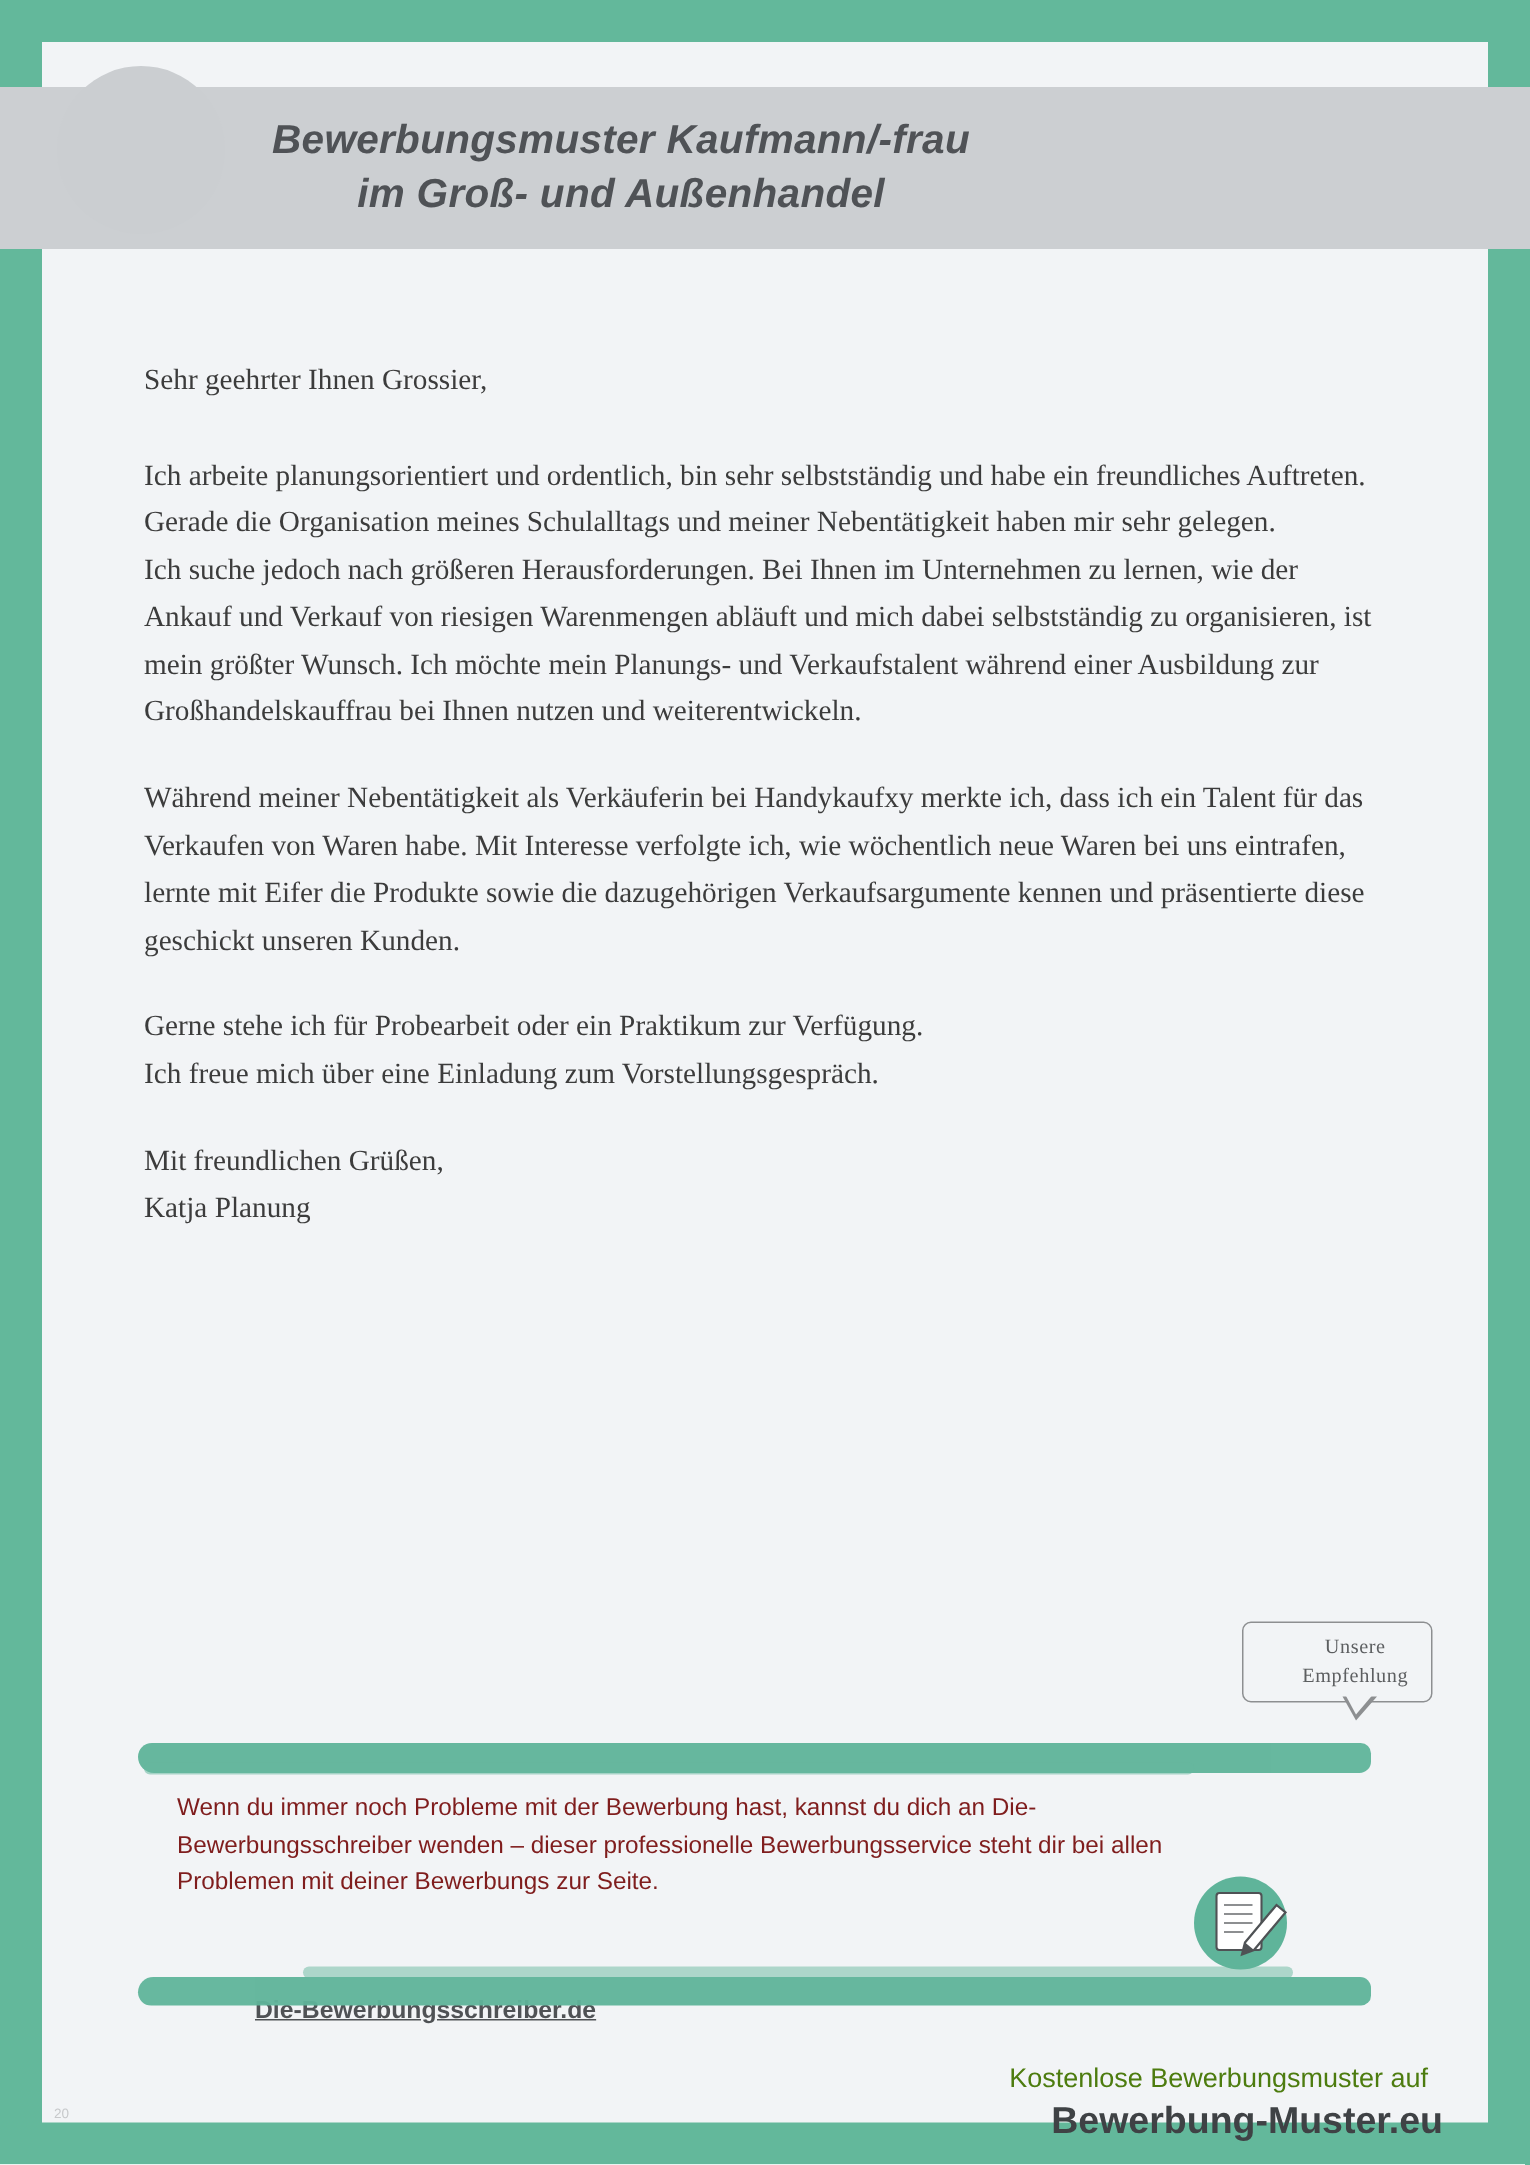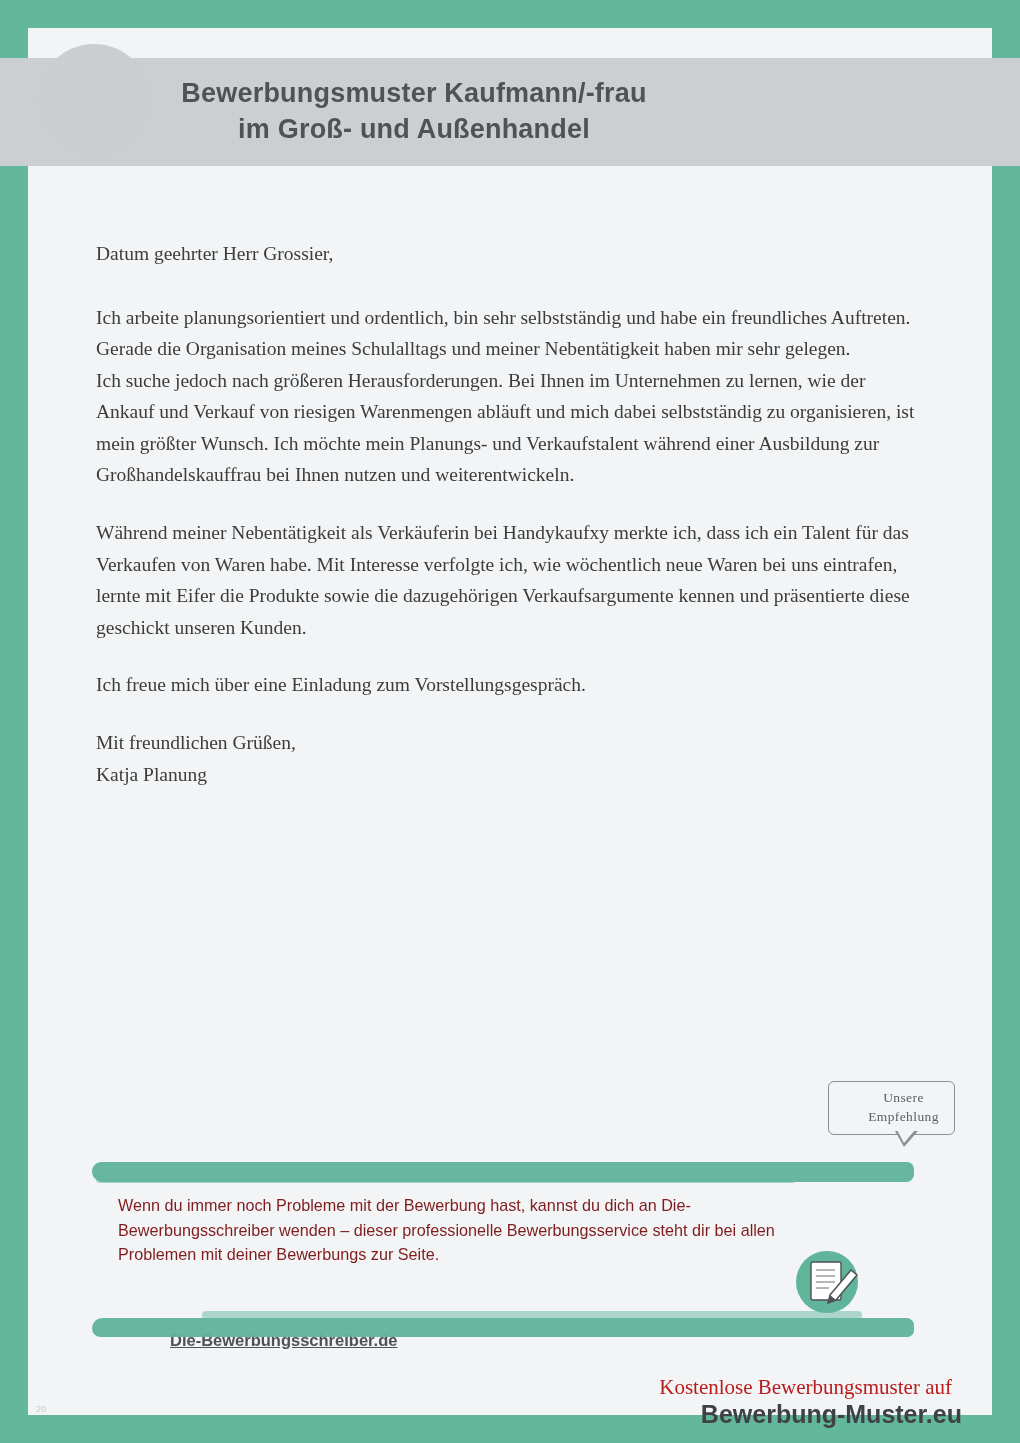--- a/index.html
+++ b/index.html
@@ -45,20 +45,21 @@
   .header-title {
     position: absolute;
     left: 0; top: 76px;
     width: 828px;
     text-align: center;
     font-size: 27px;
     font-weight: bold;
     line-height: 1.32;
     color: #4f5256;
     letter-spacing: 0.2px;
+    font-style: italic;
   }
   
   .letter {
     position: absolute;
     left: 96px; top: 238px;
     width: 820px;
     font-family: "Liberation Serif", serif;
     font-size: 19.5px;
     line-height: 1.62;
     color: #3c3c3c;
@@ -168,23 +169,23 @@
   
   .promo-icon {
     position: absolute;
     left: 790px; top: 1243px;
     width: 74px; height: 74px;
   }
   
   .footer-line1 {
     position: absolute;
     right: 68px; top: 1375px;
-    font-family: Liberation Serif, serif;
-    font-size: 21px;
-    color: #b91c1c;
+    font-family: Liberation Sans, sans-serif;
+    font-size: 18px;
+    color: #4d7c0f;
   }
   .footer-line2 {
     position: absolute;
     right: 58px; top: 1400px;
     font-family: "Liberation Sans", sans-serif;
     font-size: 25px;
     font-weight: bold;
     color: #3f4245;
   }
   .page-num {
@@ -204,24 +205,25 @@
   <div class="frame-inner"></div>
 
   <div class="header-band"></div>
   <div class="header-circle"></div>
   <div class="header-title">
     <div>Bewerbungsmuster Kaufmann/-frau</div>
     <div>im Groß- und Außenhandel</div>
   </div>
 
   <div class="letter">
-    <p class="salutation">Datum geehrter Herr Grossier,</p>
+    <p class="salutation">Sehr geehrter Ihnen Grossier,</p>
     <p class="tight">Ich arbeite planungsorientiert und ordentlich, bin sehr selbstständig und habe ein freundliches Auftreten. Gerade die Organisation meines Schulalltags und meiner Nebentätigkeit haben mir sehr gelegen.</p>
     <p>Ich suche jedoch nach größeren Herausforderungen. Bei Ihnen im Unternehmen zu lernen, wie der Ankauf und Verkauf von riesigen Warenmengen abläuft und mich dabei selbstständig zu organisieren, ist mein größter Wunsch. Ich möchte mein Planungs- und Verkaufstalent während einer Ausbildung zur Großhandelskauffrau bei Ihnen nutzen und weiterentwickeln.</p>
     <p>Während meiner Nebentätigkeit als Verkäuferin bei Handykaufxy merkte ich, dass ich ein Talent für das Verkaufen von Waren habe. Mit Interesse verfolgte ich, wie wöchentlich neue Waren bei uns eintrafen, lernte mit Eifer die Produkte sowie die dazugehörigen Verkaufsargumente kennen und präsentierte diese geschickt unseren Kunden.</p>
+    <p class="tight">Gerne stehe ich für Probearbeit oder ein Praktikum zur Verfügung.</p>
     <p>Ich freue mich über eine Einladung zum Vorstellungsgespräch.</p>
     <p class="tight">Mit freundlichen Grüßen,</p>
     <p class="closing-last">Katja Planung</p>
   </div>
 
   <div class="bubble">
     <div class="bubble-text">
       <div>Unsere</div>
       <div>Empfehlung</div>
     </div>

